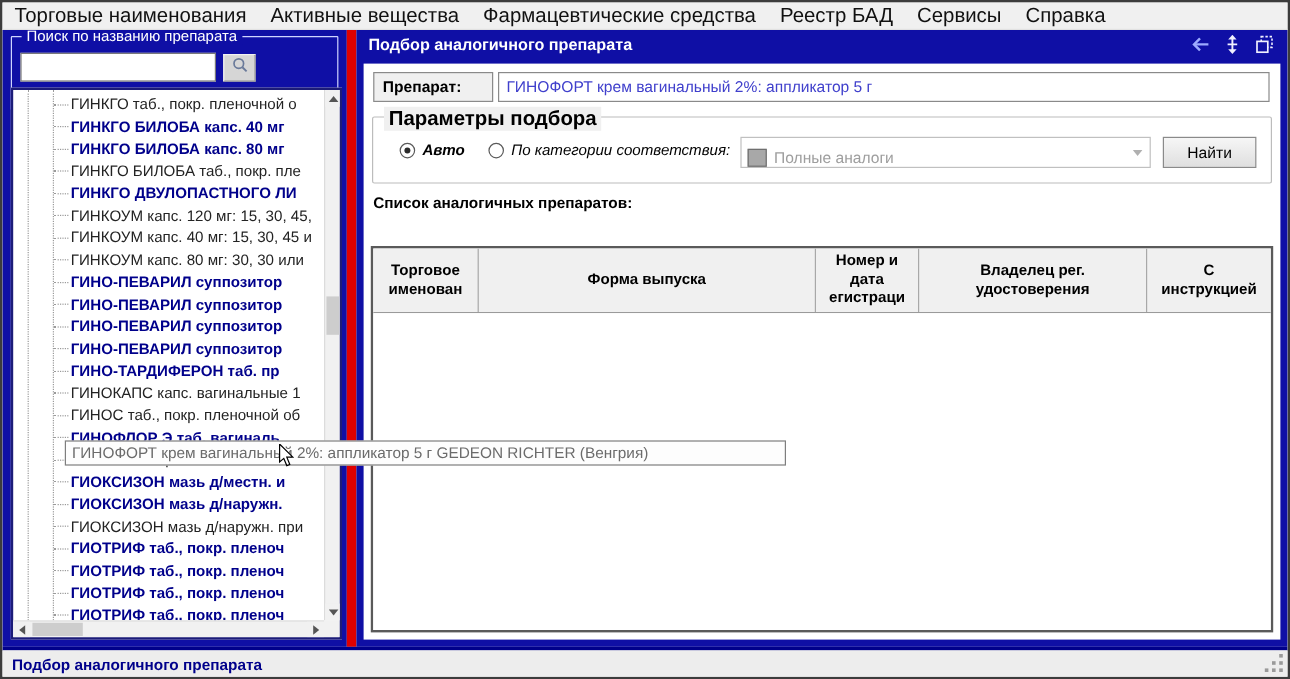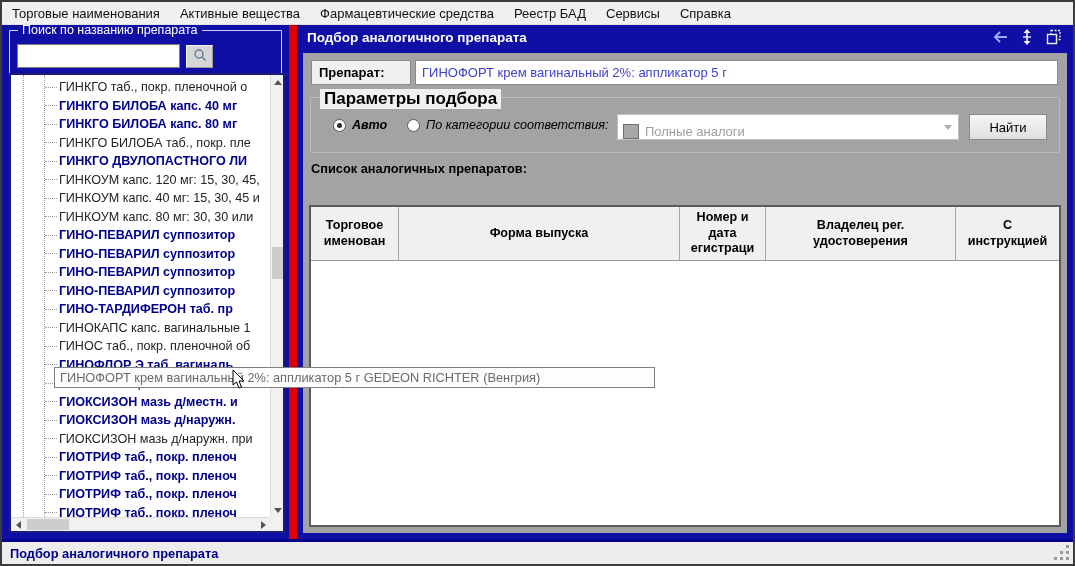--- a/index.html
+++ b/index.html
@@ -15,21 +15,21 @@
     position:relative;width:1075px;height:566px;background:#f0f0f0;
     border:2px solid #3c3c3c;overflow:hidden;
   }
   
   #menubar{
     position:absolute;left:0;top:0;width:100%;height:23px;
     background:#f0f0f0;display:flex;align-items:center;
     border-bottom:1px solid #e2e2e2;z-index:5;
   }
   .menu-item{
-    font-size:13px;color:#111;padding:3px 10px;white-space:nowrap;cursor:default;
+    font-size:17px;color:#111;padding:3px 10px;white-space:nowrap;cursor:default;
   }
   
   #main{position:absolute;left:0;top:23px;width:847px;height:514px;}
   
   #left-panel{
     position:absolute;left:0;top:0;width:287px;height:514px;
     background:var(--panel-blue);
   }
   #search-group{
     position:absolute;left:7px;top:5px;width:273px;height:62px;
@@ -110,21 +110,21 @@
   }
   #rp-title{
     position:absolute;left:10px;top:5px;color:#fff;font-size:13.5px;font-weight:bold;
     white-space:nowrap;
   }
   #rp-icons{position:absolute;right:10px;top:4px;display:flex;gap:9px;align-items:center;}
   .rp-icon{width:18px;height:16px;display:flex;align-items:center;justify-content:center;cursor:pointer;}
   
   #rp-content{
     position:absolute;left:6px;top:28px;width:764px;height:480px;
-    background:#a3a3a3;
+    background:#ffffff;
   }
   #prep-label{
     position:absolute;left:8px;top:7px;width:100px;height:25px;
     border:1px solid #8a8a8a;background:#f0f0f0;
     font-size:13px;font-weight:bold;color:#000;display:flex;align-items:center;
     padding-left:7px;
   }
   #prep-value{
     position:absolute;left:112px;top:7px;right:9px;height:25px;
     border:1px solid #8a8a8a;background:#fff;color:var(--value-blue);

